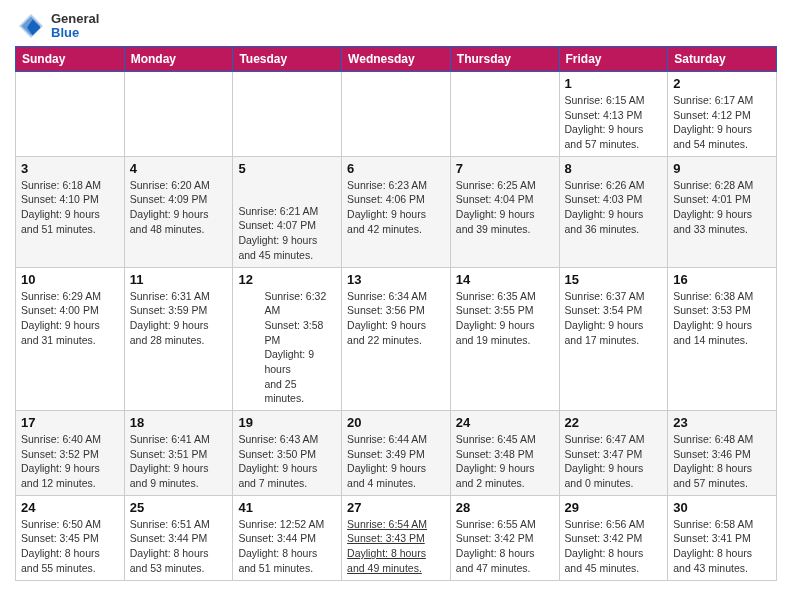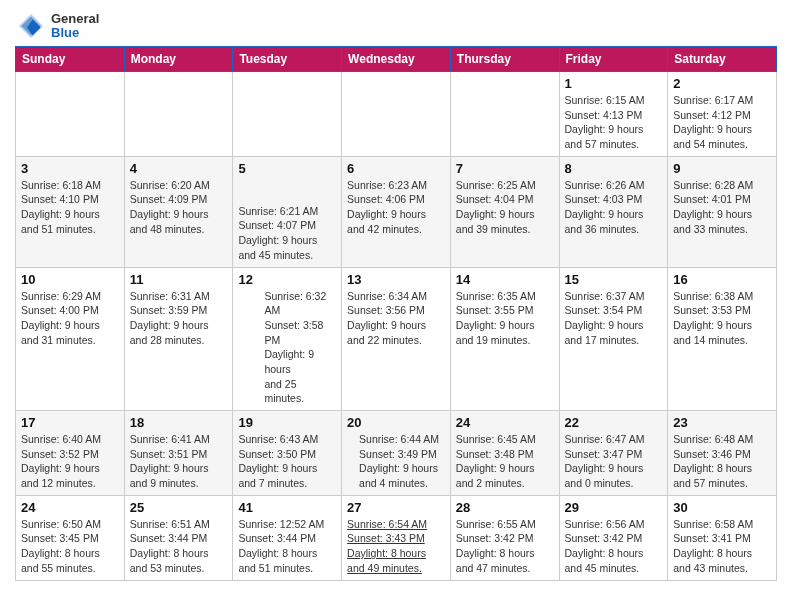--- a/index.html
+++ b/index.html
@@ -263,21 +263,21 @@
         </td>
         <td>
           <div class="day-number">19</div>
           <div class="day-info" style="white-space: pre-line;">Sunrise: 6:43 AM
 Sunset: 3:50 PM
 Daylight: 9 hours
 and 7 minutes.</div>
         </td>
         <td>
           <div class="day-number">20</div>
-          <div class="day-info" style="white-space: pre-line; margin-left: 12px;">Sunrise: 6:44 AM
+          <div class="day-info" style="white-space: pre-line;">Sunrise: 6:44 AM
 Sunset: 3:49 PM
 Daylight: 9 hours
 and 4 minutes.</div>
         </td>
         <td>
           <div class="day-number">24</div>
           <div class="day-info" style="white-space: pre-line;">Sunrise: 6:45 AM
 Sunset: 3:48 PM
 Daylight: 9 hours
 and 2 minutes.</div>

